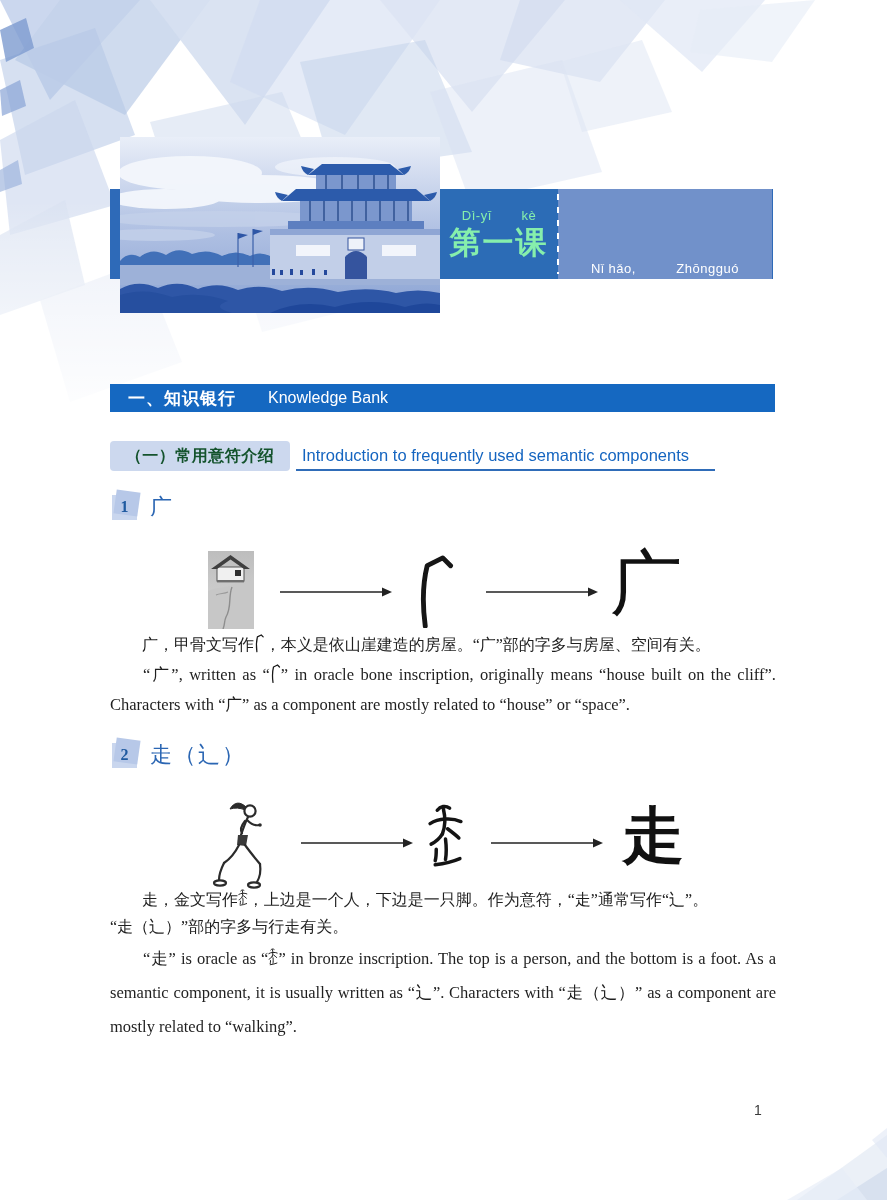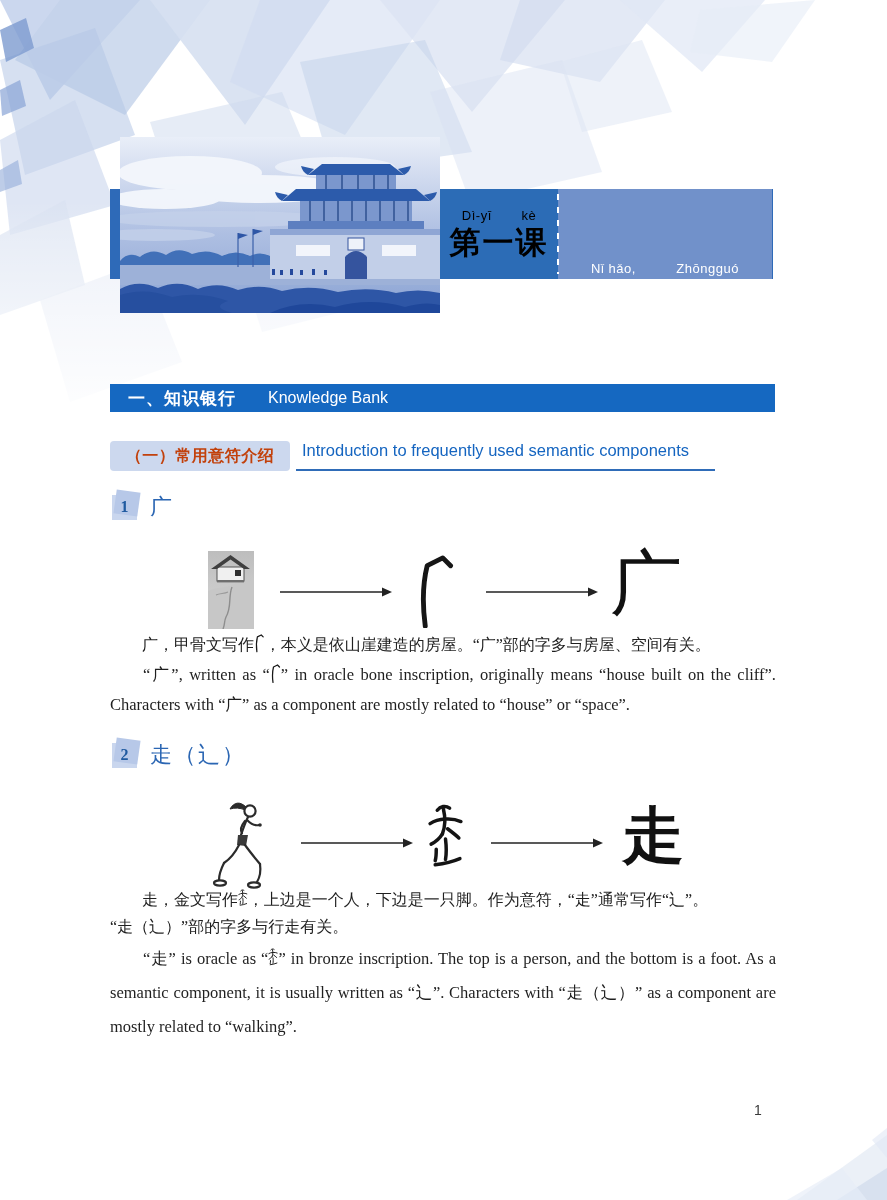--- a/index.html
+++ b/index.html
@@ -10,44 +10,44 @@
     color:#1f1f1f;
   }
   .abs{position:absolute;}
   svg{display:block;}
 
   
   .band{left:110px;top:189px;width:663px;height:90px;background:#2e6ab8;}
   .photo{left:120px;top:137px;width:320px;height:176px;}
   .lesson-box{left:440px;top:189px;width:118px;height:90px;background:#2c6cb6;
     display:flex;flex-direction:column;justify-content:center;align-items:center;
-    font-family:"Liberation Sans","DejaVu Sans",sans-serif;color:#000000;}
+    font-family:"Liberation Sans","DejaVu Sans",sans-serif;color:#86efac;}
   .title-box{left:558px;top:189px;width:214px;height:90px;background:#7191ca;
     display:flex;flex-direction:column;justify-content:flex-end;align-items:center;
     font-family:"Liberation Sans","DejaVu Sans",sans-serif;color:#fff;}
   .pinyin-row{display:flex;justify-content:space-around;width:88%;
     font-size:13px;letter-spacing:.5px;margin-bottom:3px;}
   .big-hanzi{font-size:31px;font-weight:bold;letter-spacing:2px;line-height:1.1;}
   .dashed-div{left:557px;top:194px;width:2px;height:80px;
     background:repeating-linear-gradient(180deg,#ffffff 0 6px,rgba(255,255,255,0) 6px 13px);}
 
   
   .section-bar{left:110px;top:384px;width:665px;height:28px;background:#1568c1;
     display:flex;align-items:center;color:#fff;
     font-family:"Liberation Sans","DejaVu Sans",sans-serif;gap:6px;}
   .section-bar .cn{font-weight:bold;font-size:17px;margin-left:18px;letter-spacing:1px;}
   .section-bar .en{font-size:16px;margin-left:26px;}
 
   .subsection{left:110px;top:441px;width:665px;display:flex;align-items:stretch;}
   .sub-pill{width:180px;height:30px;background:#ccd8ee;border-radius:4px;
     display:flex;align-items:center;justify-content:center;
-    color:#c2410c;font-weight:bold;font-size:16px;
+    color:#14532d;font-weight:bold;font-size:16px;
     font-family:"Liberation Sans","DejaVu Sans",sans-serif;letter-spacing:.5px;}
   .sub-right{flex:1;margin-left:6px;margin-right:60px;border-bottom:2px solid #2f6cb8;
-    display:flex;align-items:flex-start;}
+    display:flex;align-items:center;}
   .sub-right .en{color:#1565c0;font-size:16.5px;padding-left:6px;
     font-family:"Liberation Sans","DejaVu Sans",sans-serif;}
 
   
   .item-head{display:flex;align-items:center;gap:13px;}
   .badge{position:relative;width:25px;height:25px;background:#c9d6ee;
     display:flex;align-items:center;justify-content:center;
     color:#1f5aa0;font-weight:bold;font-size:16px;z-index:1;}
   .badge::before{content:"";position:absolute;left:3px;top:-4px;width:24px;height:24px;
     background:#b7c8e8;transform:rotate(8deg);z-index:-1;}

